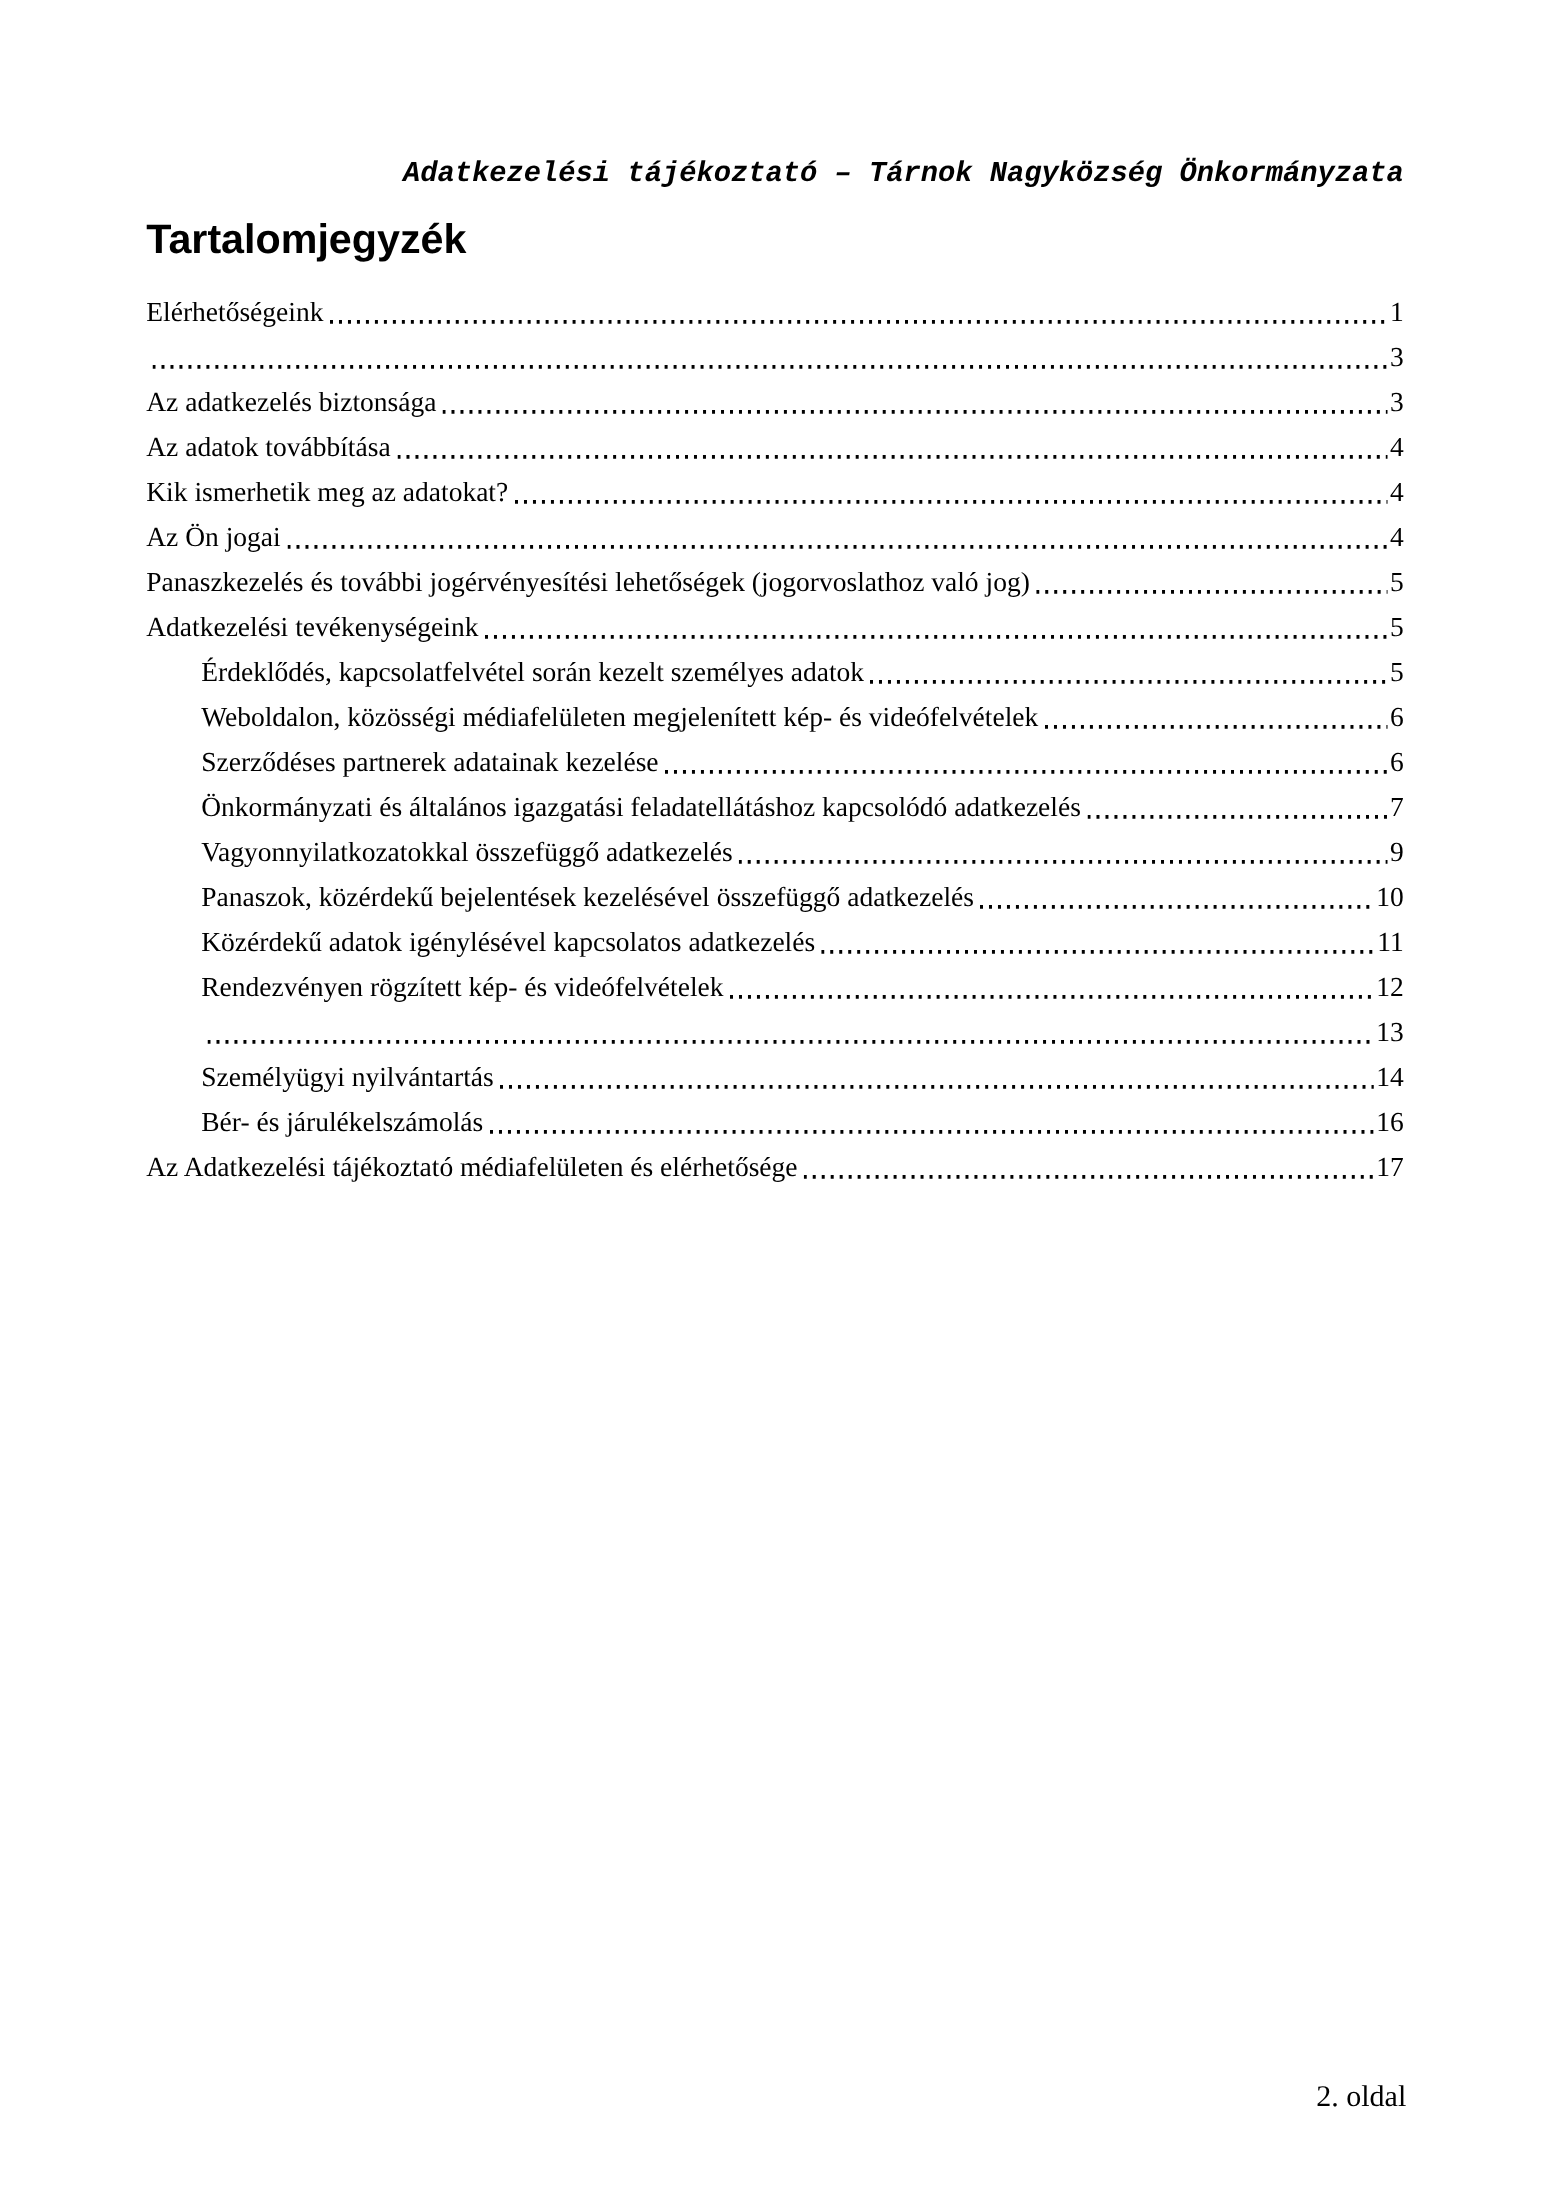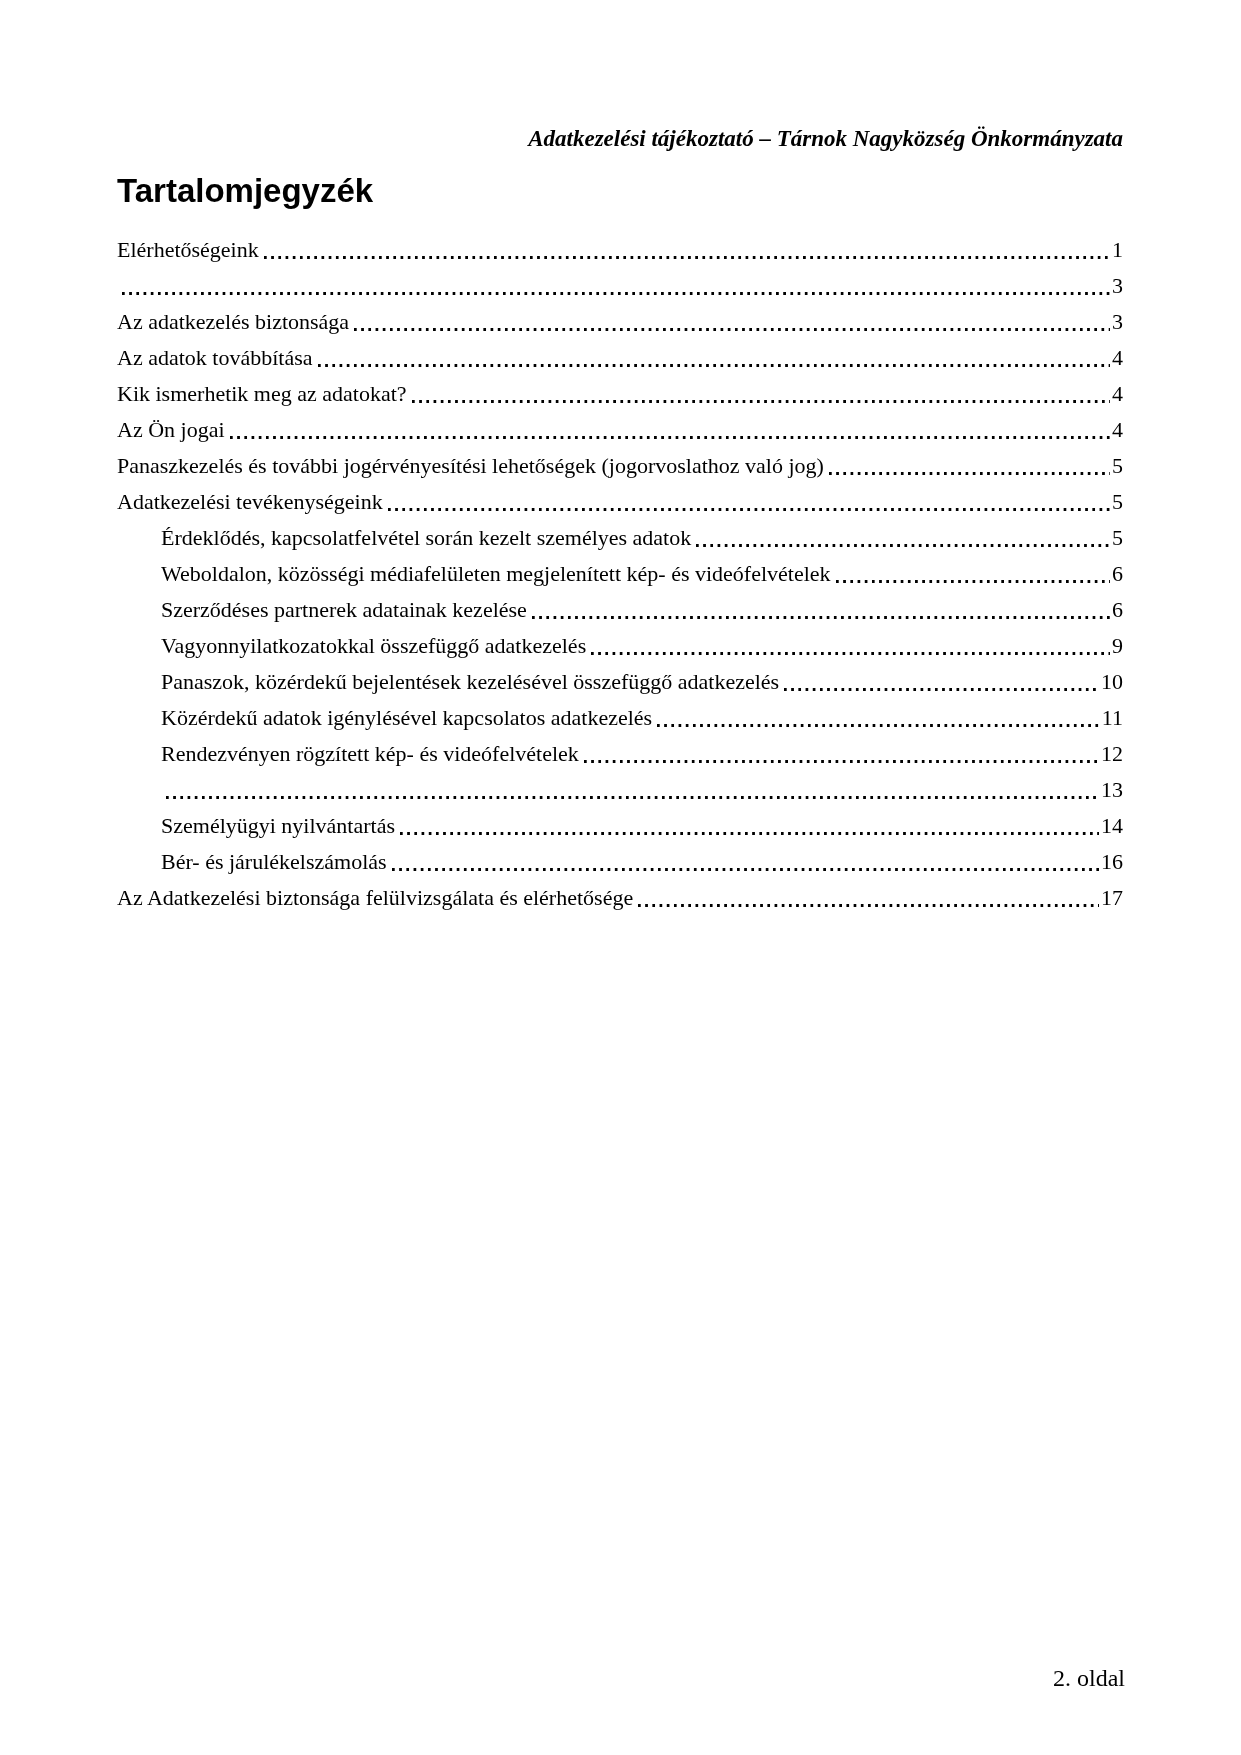--- a/index.html
+++ b/index.html
@@ -9,21 +9,21 @@
     height: 1755px;
     background: #ffffff;
     font-family: "Liberation Serif", serif;
     color: #000000;
     overflow: hidden;
   }
   .doc-header {
     position: absolute;
     top: 126px;
     right: 118px;
-    font-family: Liberation Serif, serif;
+    font-family: Liberation Mono, monospace;
     font-size: 23px;
     font-weight: bold;
     font-style: italic;
     white-space: nowrap;
   }
   .doc-title {
     position: absolute;
     top: 172px;
     left: 117px;
     font-family: "Liberation Sans", sans-serif;
@@ -134,20 +134,25 @@
         <span class="toc-leader"></span>
         <span class="toc-page">6</span>
       </div>
 
       <div class="toc-row indent">
         <span class="toc-label">Szerződéses partnerek adatainak kezelése</span>
         <span class="toc-leader"></span>
         <span class="toc-page">6</span>
       </div>
 
+      <div class="toc-row indent">
+        <span class="toc-label">Önkormányzati és általános igazgatási feladatellátáshoz kapcsolódó adatkezelés</span>
+        <span class="toc-leader"></span>
+        <span class="toc-page">7</span>
+      </div>
 
       <div class="toc-row indent">
         <span class="toc-label">Vagyonnyilatkozatokkal összefüggő adatkezelés</span>
         <span class="toc-leader"></span>
         <span class="toc-page">9</span>
       </div>
 
       <div class="toc-row indent">
         <span class="toc-label">Panaszok, közérdekű bejelentések kezelésével összefüggő adatkezelés</span>
         <span class="toc-leader"></span>
@@ -177,21 +182,21 @@
         <span class="toc-page">14</span>
       </div>
 
       <div class="toc-row indent">
         <span class="toc-label">Bér- és járulékelszámolás</span>
         <span class="toc-leader"></span>
         <span class="toc-page">16</span>
       </div>
 
       <div class="toc-row">
-        <span class="toc-label">Az Adatkezelési biztonsága felülvizsgálata és elérhetősége</span>
+        <span class="toc-label">Az Adatkezelési tájékoztató médiafelületen és elérhetősége</span>
         <span class="toc-leader"></span>
         <span class="toc-page">17</span>
       </div>
     </div>
 
   <div class="doc-footer">2. oldal</div>
 
 </div>
 
 </body></html>

